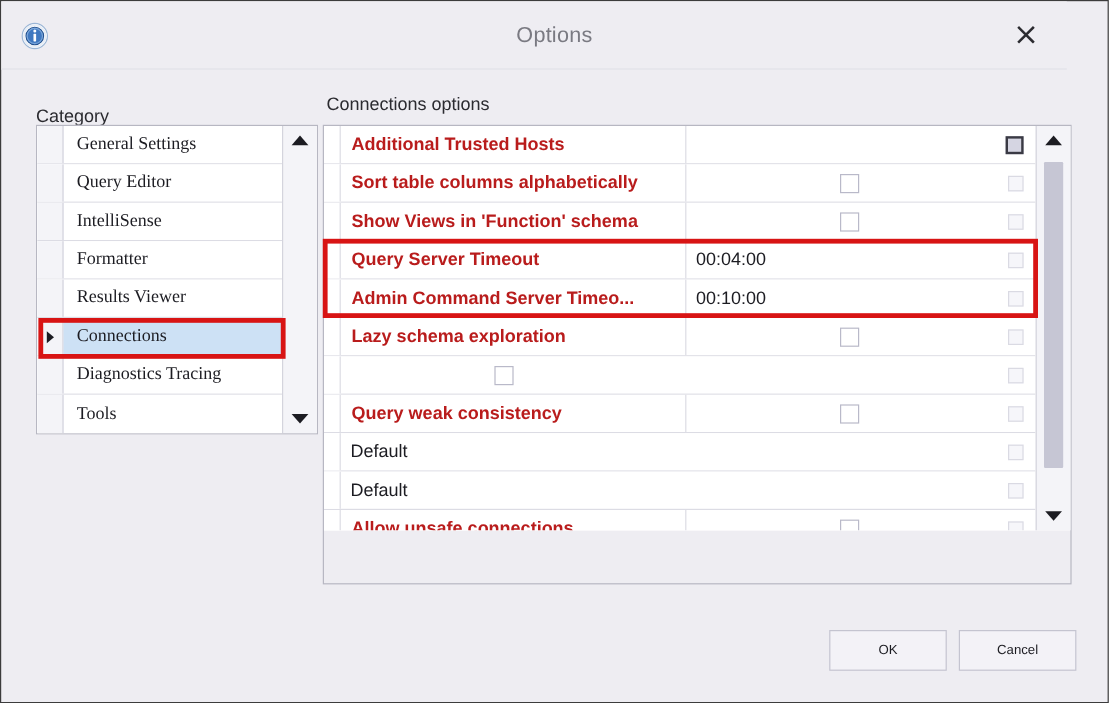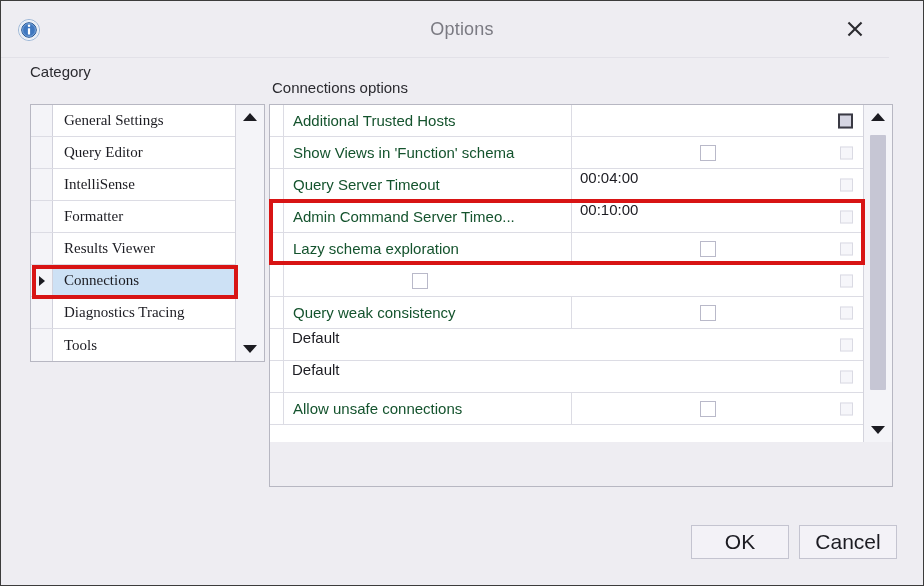--- a/index.html
+++ b/index.html
@@ -63,21 +63,21 @@
   }
   .close-btn svg { display: block; }
 
   
   .section-label {
     position: absolute;
     font-size: 15px;
     color: #2b2b30;
     white-space: nowrap;
   }
-  #cat-label { left: 29px; top: 62px; }
+  #cat-label { left: 29px; top: 88px; }
   #opt-label { left: 271px; top: 78px; }
 
   
   .cat-panel {
     position: absolute;
     left: 29px; top: 103px;
     width: 235px; height: 258px;
     box-sizing: border-box;
     border: 1px solid #b7b7c2;
     background: #ffffff;
@@ -220,30 +220,31 @@
     box-sizing: border-box;
   }
   .opt-name {
     width: 288px;
     flex: 0 0 288px;
     display: flex;
     align-items: center;
     padding-left: 9px;
     box-sizing: border-box;
     font-size: 15px;
-    color: #14532d;
+    color: #b91c1c;
     white-space: nowrap;
     overflow: hidden;
     border-right: 1px solid #dcdce4;
+    font-weight: bold;
   }
   .opt-value {
     flex: 1;
     position: relative;
     display: flex;
-    align-items: flex-start;
+    align-items: center;
     padding-left: 8px;
     box-sizing: border-box;
     font-size: 15px;
     color: #1c1c22;
     white-space: nowrap;
   }
   .chk {
     position: absolute;
     left: 128px;
     top: 50%;
@@ -281,21 +282,21 @@
   }
 
   
   .btn {
     position: absolute;
     height: 34px;
     box-sizing: border-box;
     border: 1px solid #c4c4d0;
     background: #f3f2f7;
     font-family: "Liberation Sans", sans-serif;
-    font-size: 21px;
+    font-size: 11px;
     color: #1c1c22;
     cursor: pointer;
   }
   #ok-button { left: 690px; top: 524px; width: 98px; }
   #cancel-button { left: 798px; top: 524px; width: 98px; }
 </style>
 </head>
 <body>
 
 <div class="window">
@@ -377,20 +378,28 @@
       <div class="opt-grid" id="opt-grid">
           <div class="opt-row">
             <div class="opt-gutter"></div>
             <div class="opt-name">Additional Trusted Hosts</div>
             <div class="opt-value">
               <div class="endbox focused"></div>
             </div>
           </div>
           <div class="opt-row">
             <div class="opt-gutter"></div>
+            <div class="opt-name">Sort table columns alphabetically</div>
+            <div class="opt-value">
+              <div class="chk"></div>
+              <div class="endbox"></div>
+            </div>
+          </div>
+          <div class="opt-row">
+            <div class="opt-gutter"></div>
             <div class="opt-name">Show Views in 'Function' schema</div>
             <div class="opt-value">
               <div class="chk"></div>
               <div class="endbox"></div>
             </div>
           </div>
           <div class="opt-row">
             <div class="opt-gutter"></div>
             <div class="opt-name">Query Server Timeout</div>
             <div class="opt-value">

